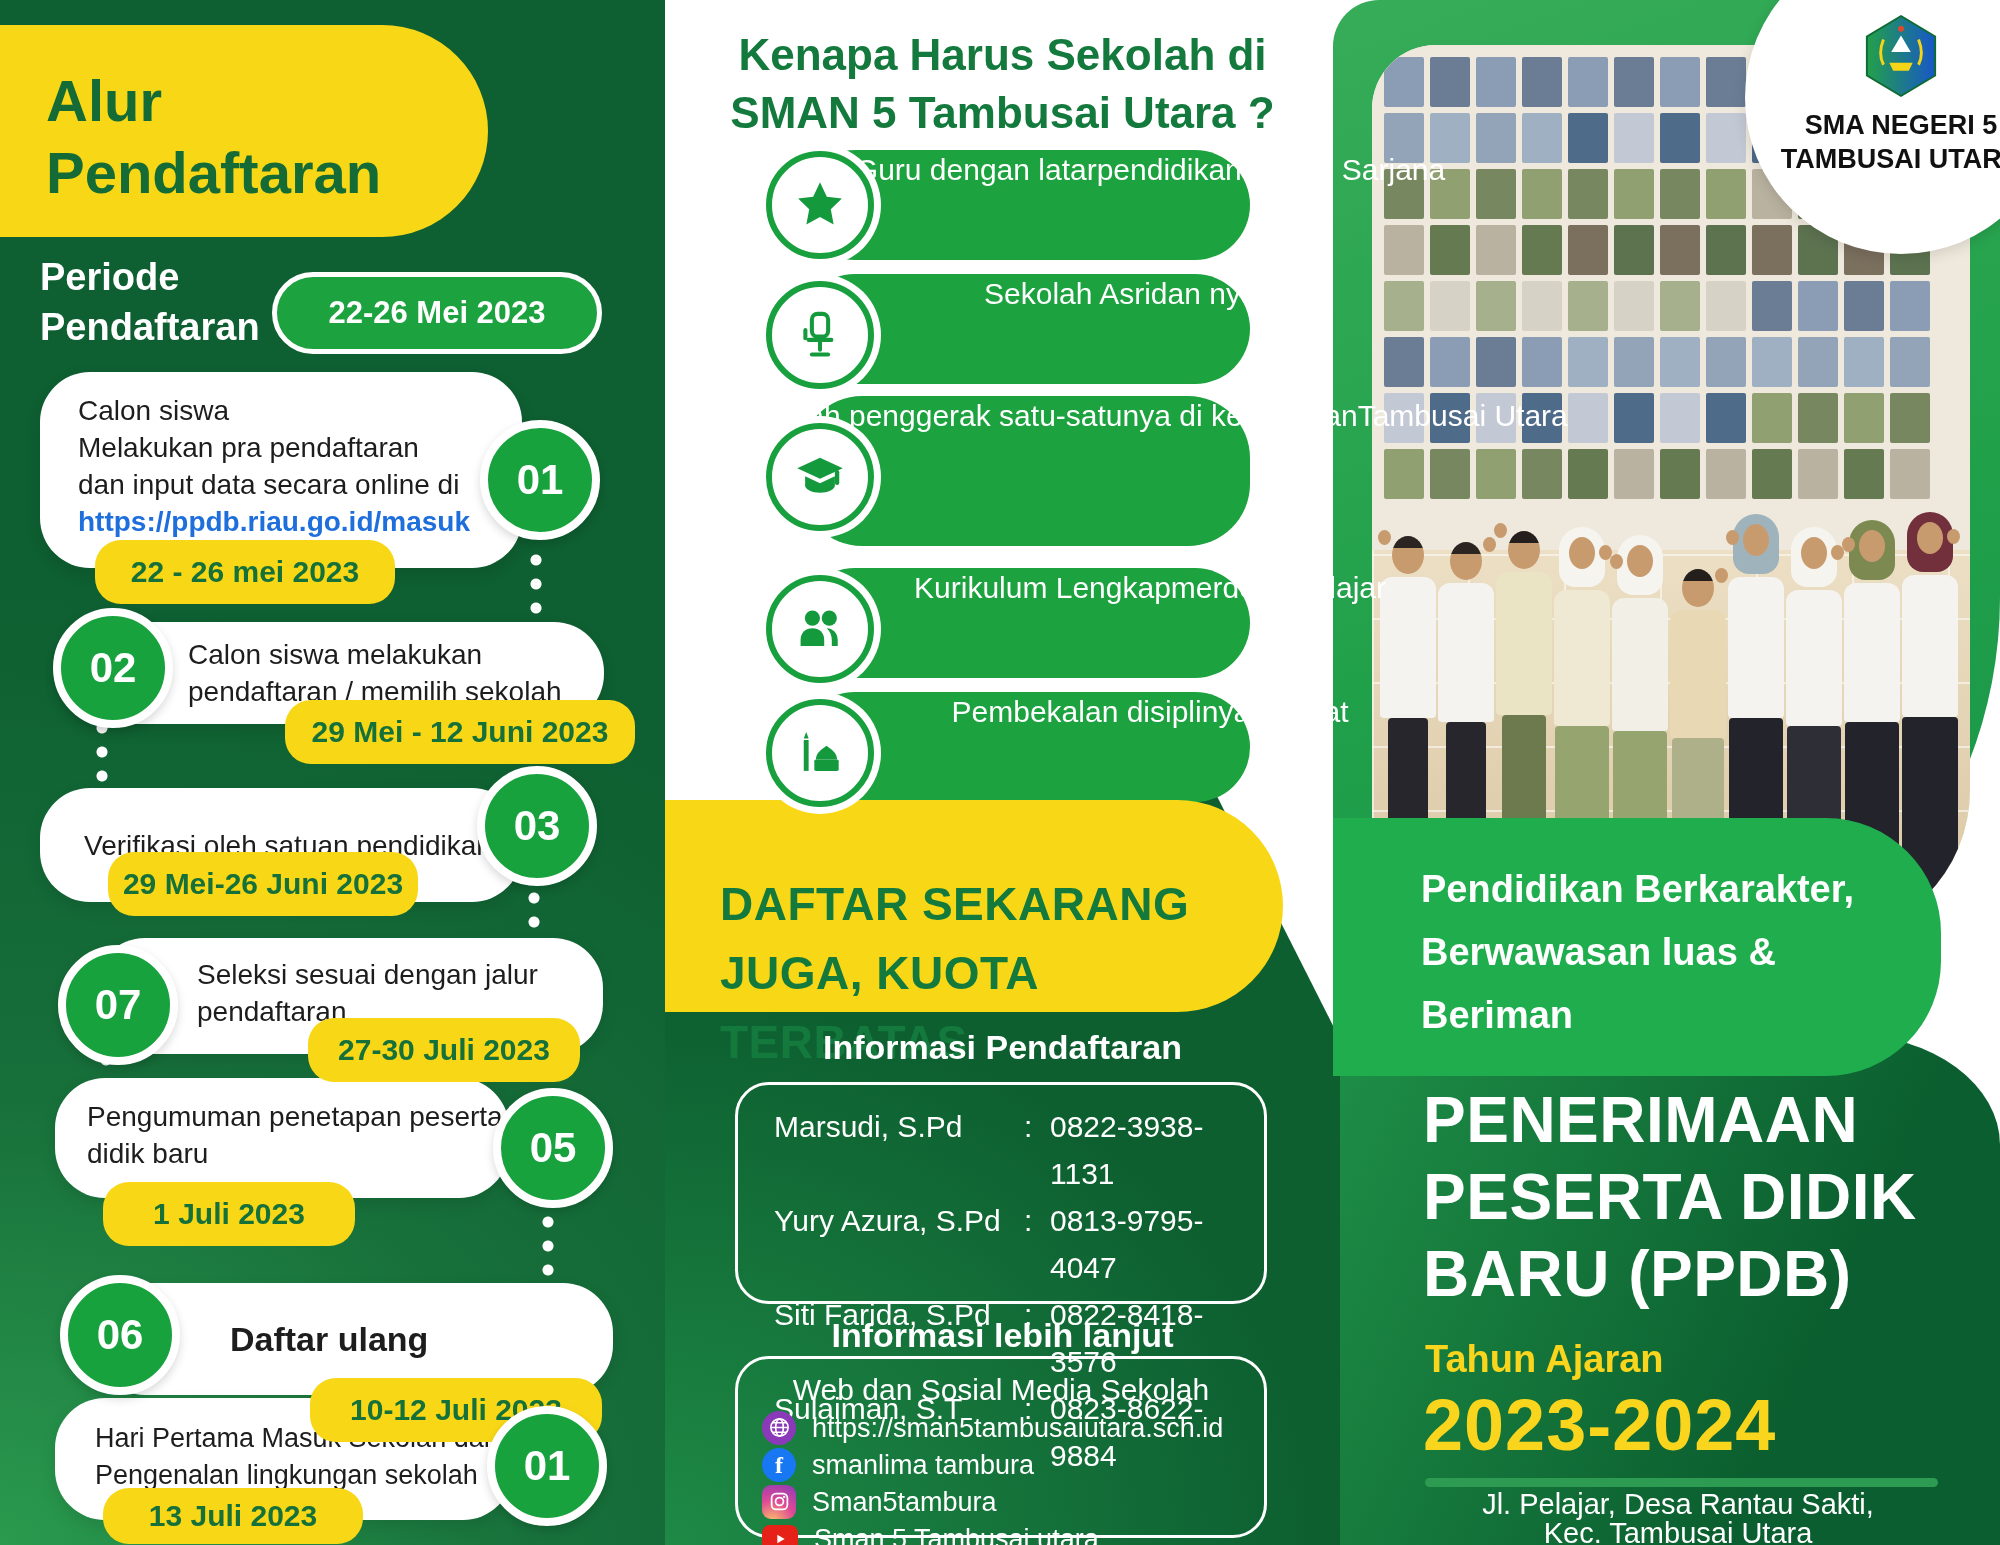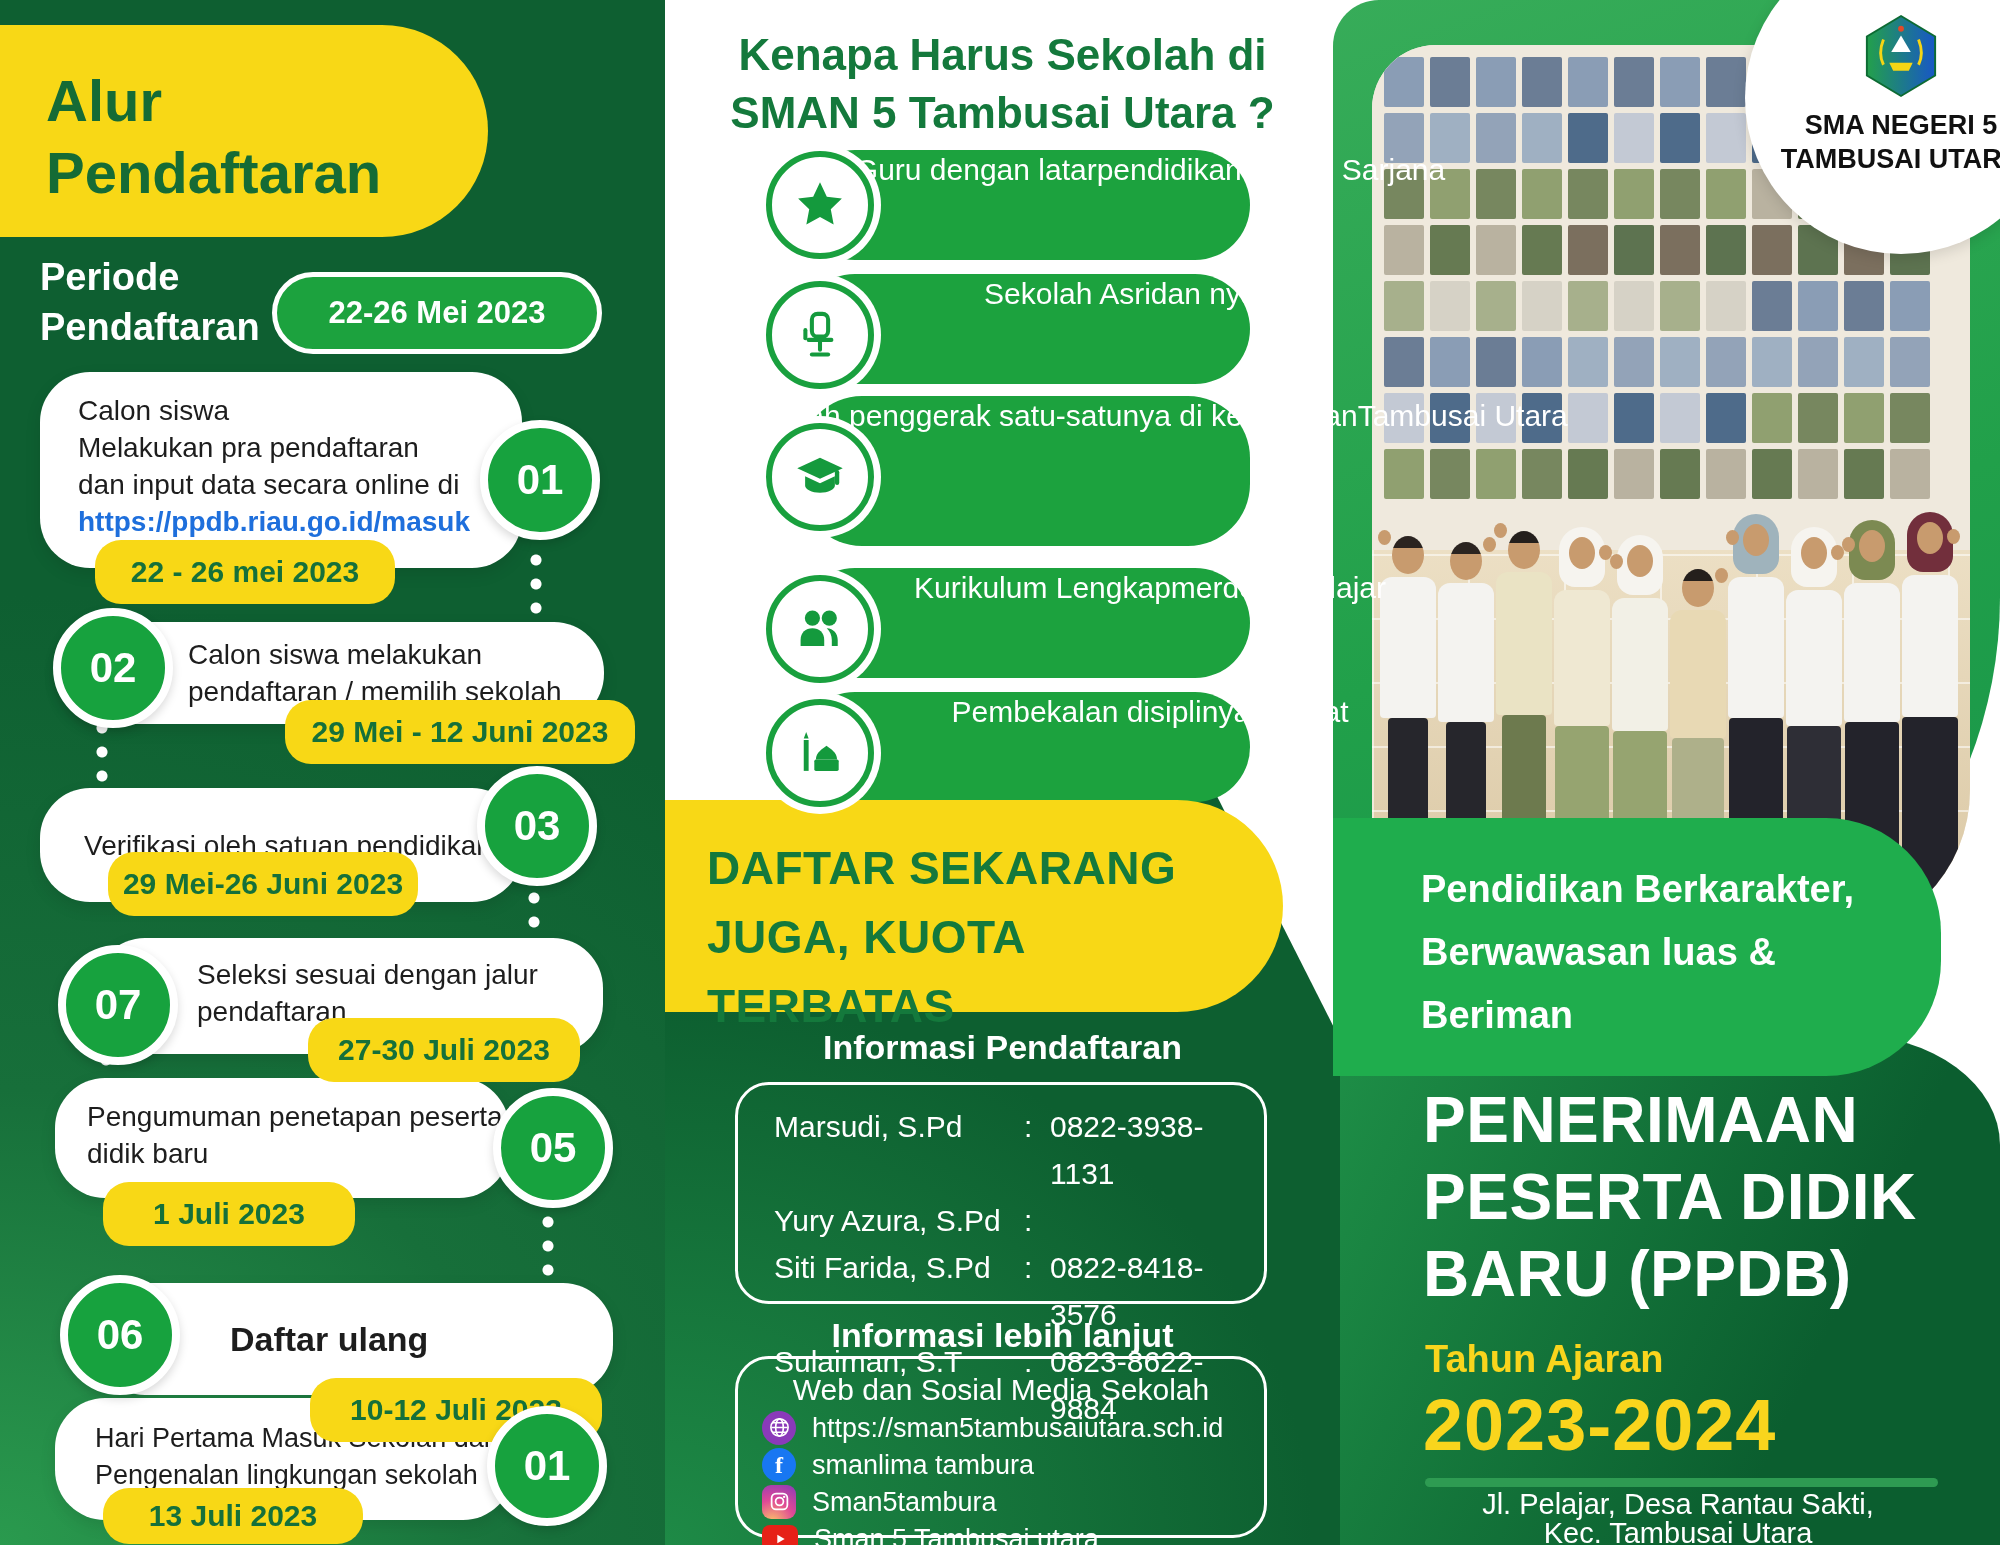--- a/index.html
+++ b/index.html
@@ -37,21 +37,21 @@
     background:radial-gradient(900px 760px at 0% 100%,#1e8a46 0%,#0d5f30 72%);
     clip-path:polygon(0 13%,33% 2.2%,80% 2.2%,100% 36%,100% 100%,0 100%);}
   .mid-title{left:665px;top:26px;width:675px;text-align:center;font-size:44px;line-height:58px;
     font-weight:bold;color:#14793C;z-index:2;}
   .pill{position:absolute;background:#1CA23E;border-radius:62px;color:#fff;z-index:2;
         display:flex;flex-direction:row;justify-content:center;padding-left:250px;box-sizing:border-box;}
   .pill .pl{font-size:30px;line-height:39px;white-space:nowrap;}
   .picon{position:absolute;width:96px;height:96px;background:#fff;border:6px solid #19A03E;border-radius:50%;
          box-shadow:0 0 0 7px #fff;display:flex;align-items:center;justify-content:center;z-index:3;}
   .cta{left:665px;top:800px;width:618px;height:212px;background:#F8D816;border-radius:0 115px 115px 0;z-index:2;}
-  .cta .t{padding:34px 0 0 42px;font-size:46px;line-height:69px;font-weight:bold;color:#14793C;letter-spacing:.5px;}
+  .cta .t{padding:34px 0 0 55px;font-size:46px;line-height:69px;font-weight:bold;color:#14793C;letter-spacing:.5px;margin-top:36px;}
   .info-h{position:absolute;left:665px;width:675px;text-align:center;color:#fff;font-weight:bold;font-size:34px;z-index:2;}
   .wbox{position:absolute;border:3px solid #fff;border-radius:34px;z-index:2;box-sizing:border-box;color:#fff;}
   .contact-row{display:grid;grid-template-columns:250px 26px auto;font-size:30px;line-height:47px;}
   .soc-row{display:flex;align-items:center;gap:16px;font-size:27px;line-height:36px;height:37px;}
   .soc{width:34px;height:34px;border-radius:50%;display:flex;align-items:center;justify-content:center;flex:0 0 auto;}
   .soc b{color:#fff;font-size:24px;font-family:"Liberation Serif",serif;}
   .soc.yt{width:36px;height:27px;border-radius:8px;}
 
   
   .right-panel{left:1333px;top:0;width:667px;height:1545px;background:#fff;overflow:hidden;}
@@ -274,20 +274,21 @@
 
   <div class="wbox" style="left:735px;top:1082px;width:532px;height:222px;padding:18px 0 0 36px;">
     <div class="contact-row">
       <span>Marsudi, S.Pd</span>
       <span>:</span>
       <span>0822-3938-1131</span>
     </div>
     <div class="contact-row">
       <span>Yury Azura, S.Pd</span>
       <span>:</span>
+      <span>0813-9795-4047</span>
     </div>
     <div class="contact-row">
       <span>Siti Farida, S.Pd</span>
       <span>:</span>
       <span>0822-8418-3576</span>
     </div>
     <div class="contact-row">
       <span>Sulaiman, S.T</span>
       <span>:</span>
       <span>0823-8622-9884</span>

